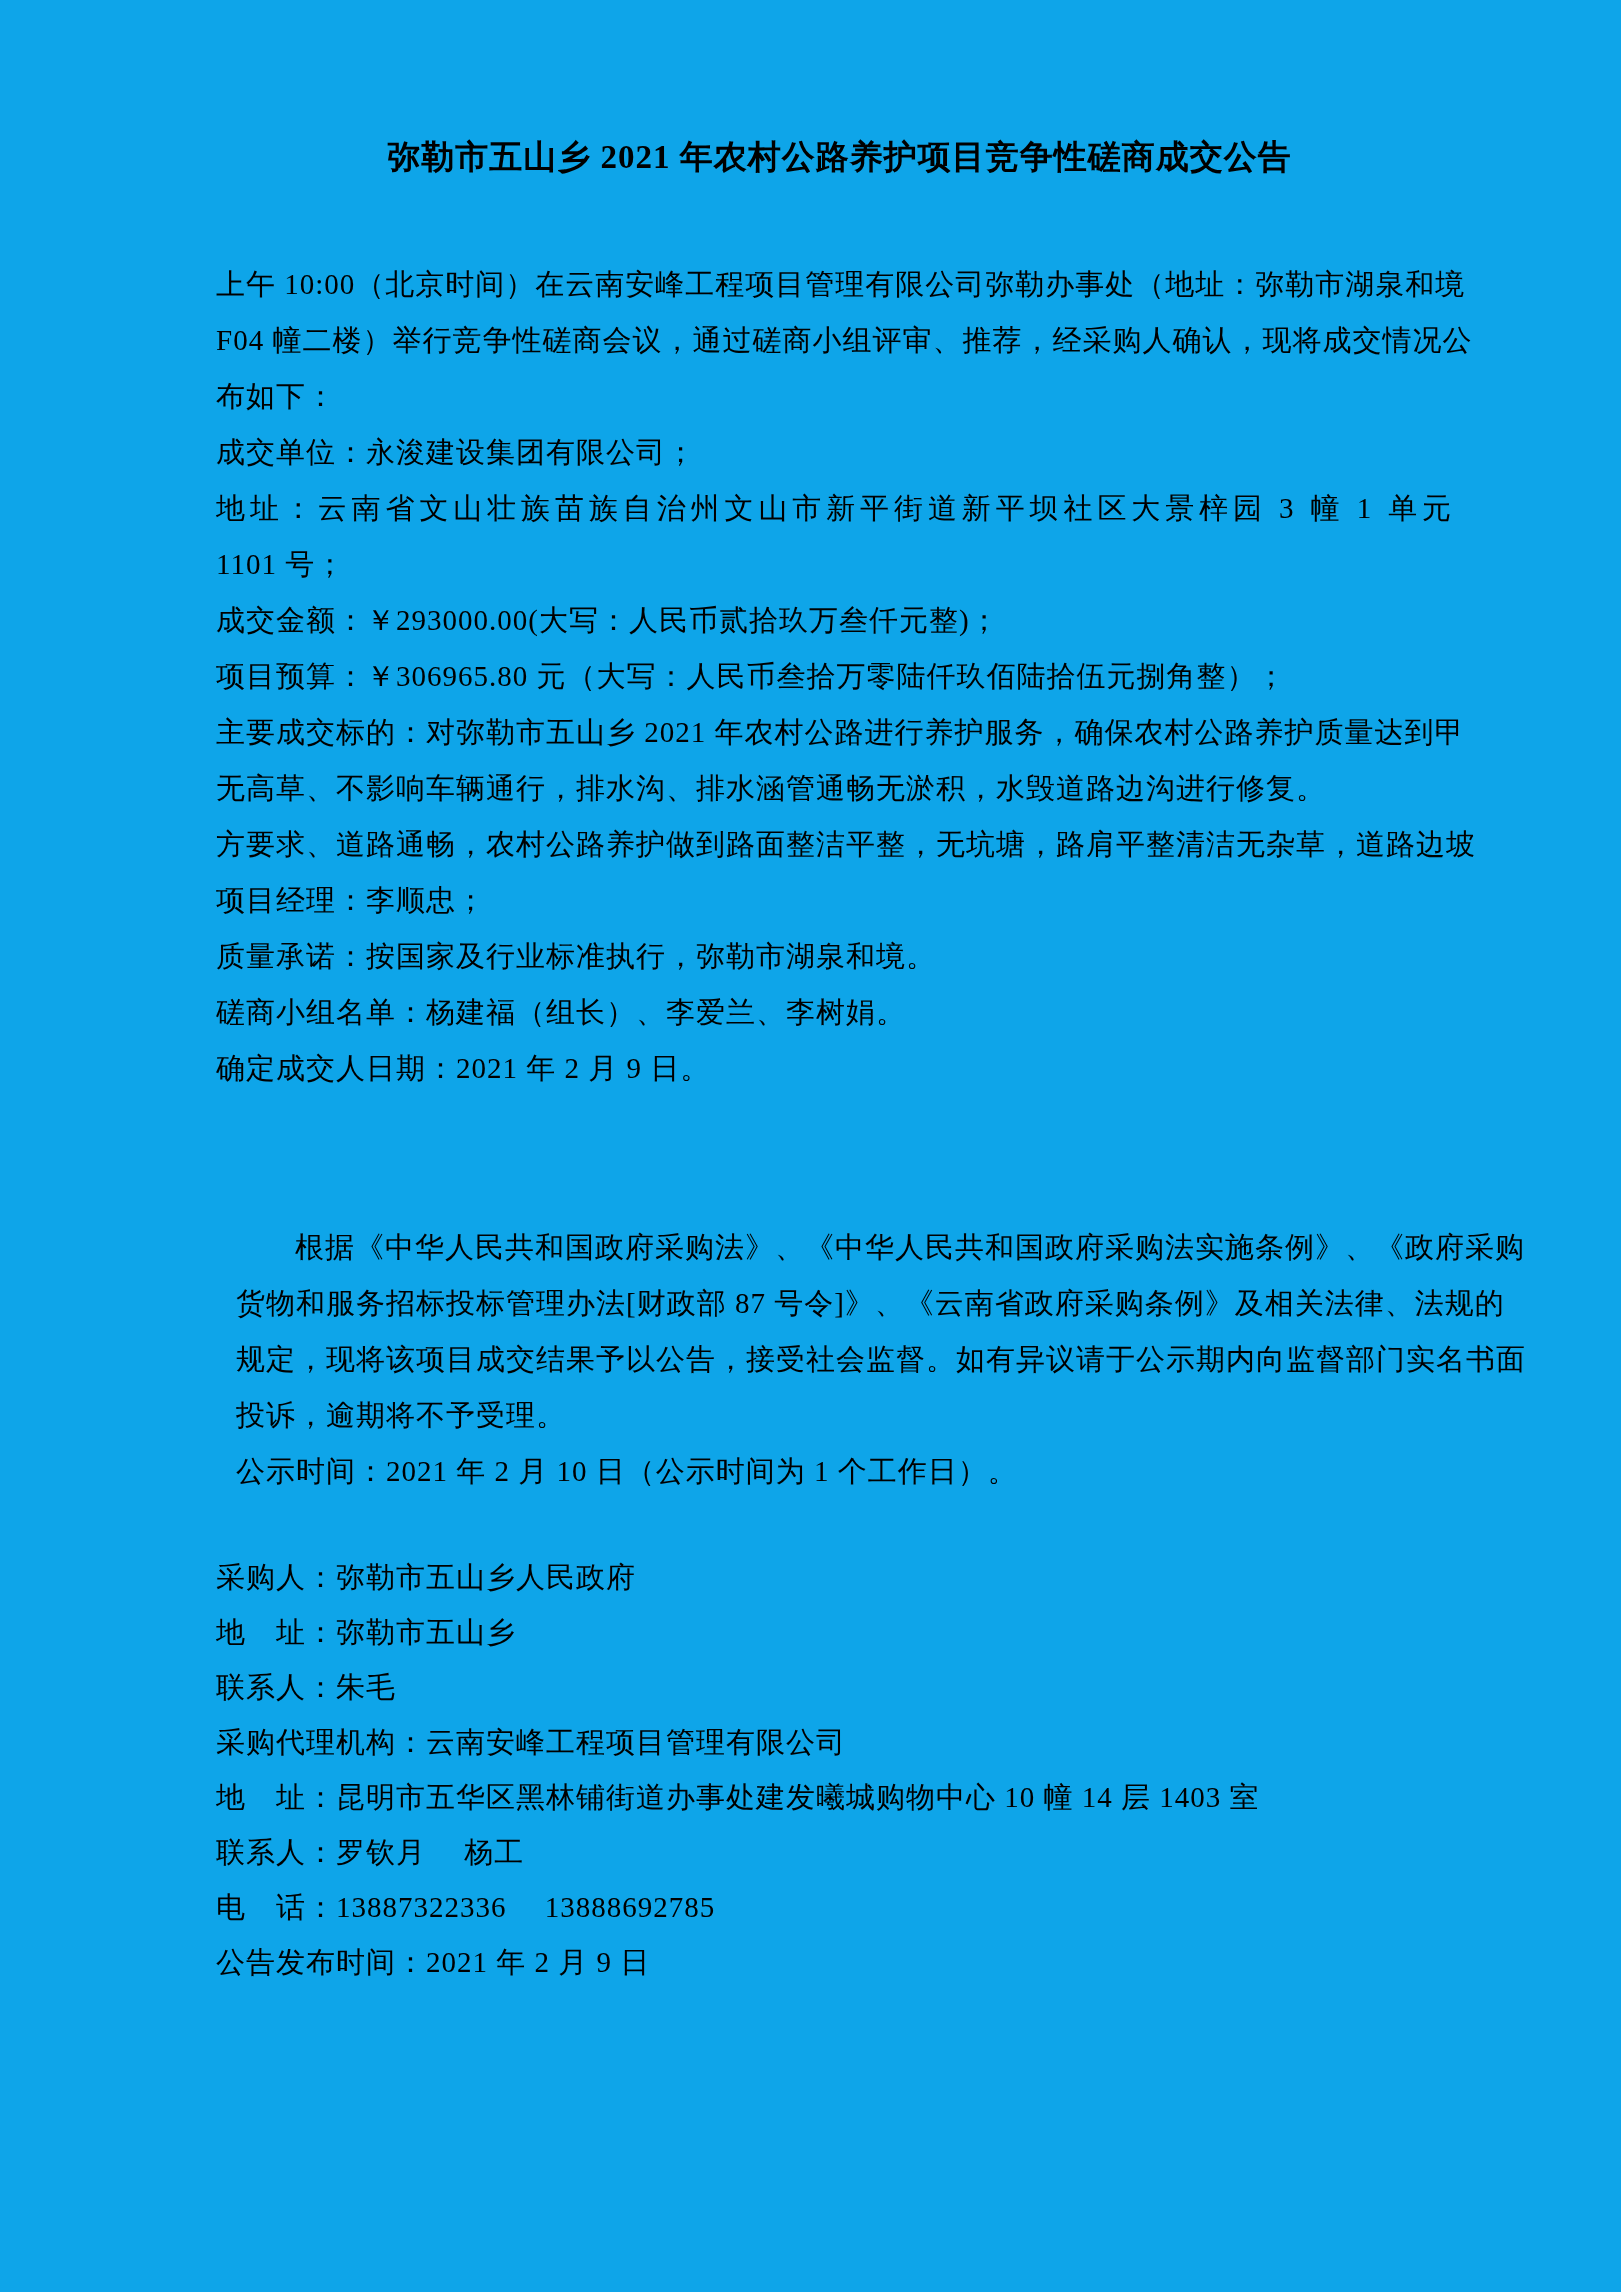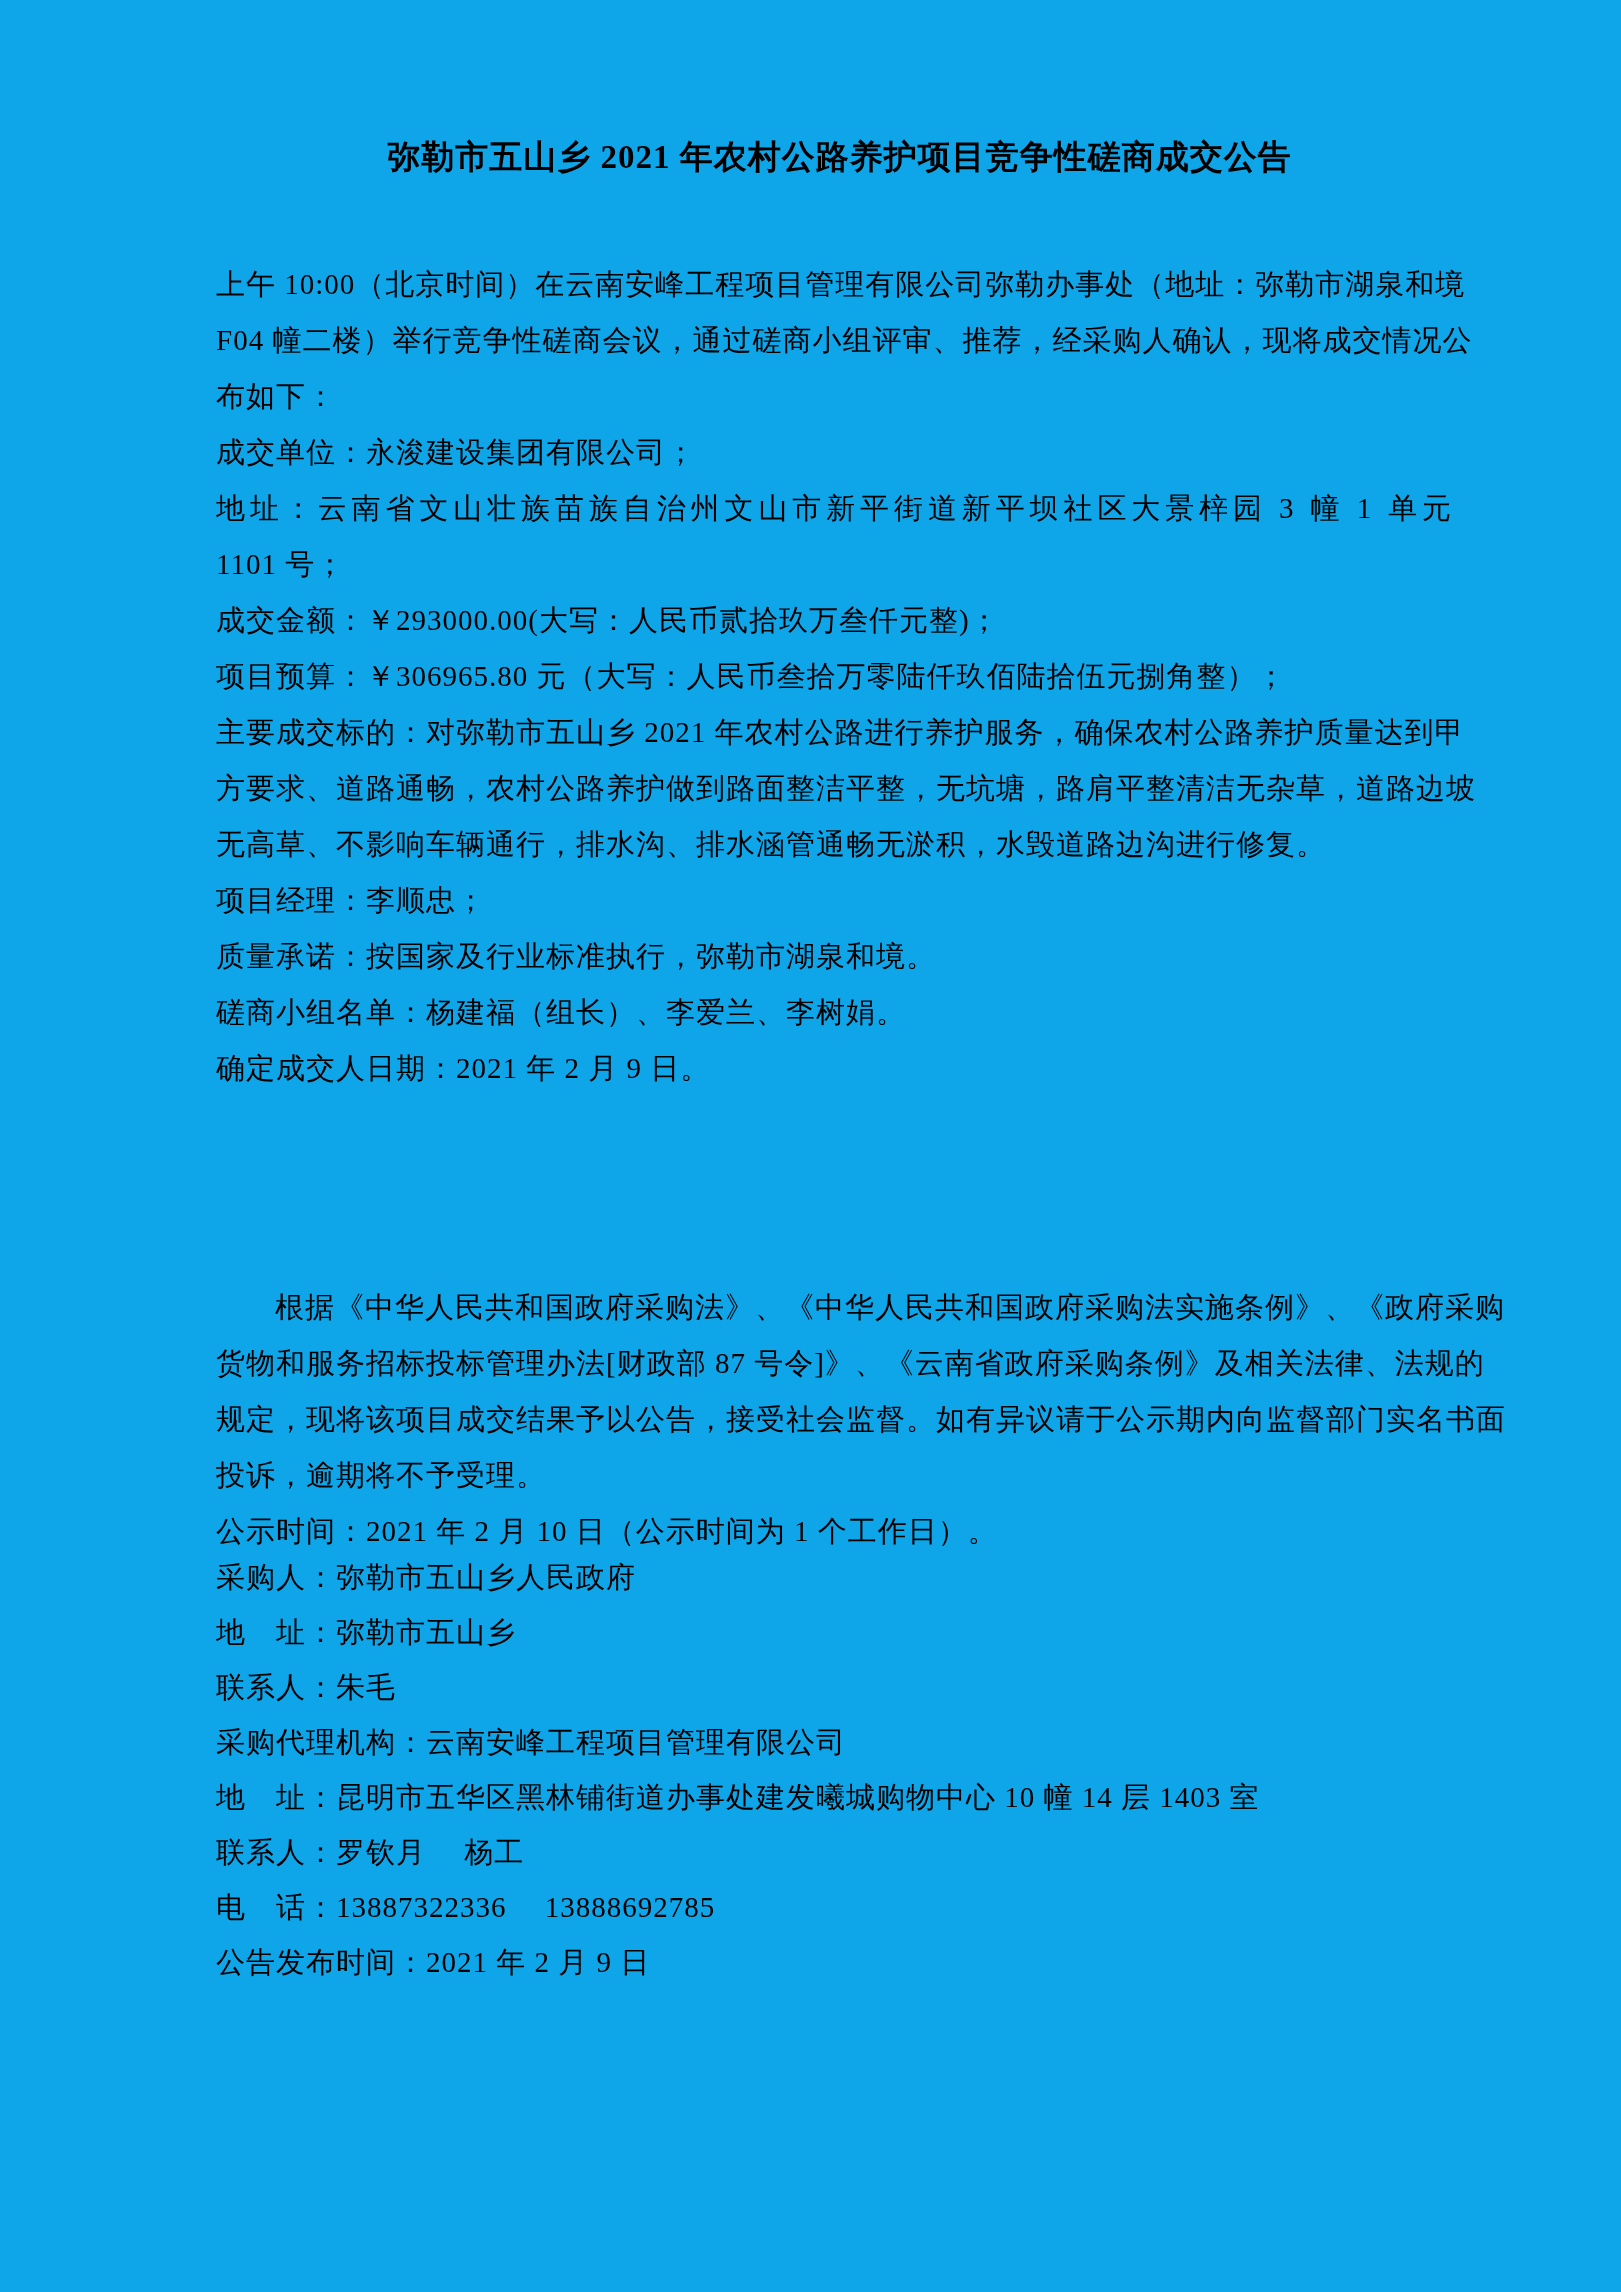--- a/index.html
+++ b/index.html
@@ -29,21 +29,21 @@
     width: 1247px;
     font-size: 29px;
     letter-spacing: 1px;
   }
   .block .line {
     height: 56px;
     line-height: 56px;
     white-space: nowrap;
   }
   #block-main    { top: 256px; }
-  #block-legal   { top: 1279px; }
+  #block-legal   { top: 1219px; margin-left: 20px; }
   #block-contact { top: 1550px; }
   #block-contact .line { height: 55px; line-height: 55px; }
   .indent  { padding-left: 59px; }
   .stretch { letter-spacing: 4.9px; }
 </style>
 </head>
 <body>
 
 <div class="page">
 
@@ -52,22 +52,22 @@
   <div class="block" id="block-main">
     <div class="line">上午 10:00（北京时间）在云南安峰工程项目管理有限公司弥勒办事处（地址：弥勒市湖泉和境</div>
     <div class="line">F04 幢二楼）举行竞争性磋商会议，通过磋商小组评审、推荐，经采购人确认，现将成交情况公</div>
     <div class="line">布如下：</div>
     <div class="line">成交单位：永浚建设集团有限公司；</div>
     <div class="line stretch">地址：云南省文山壮族苗族自治州文山市新平街道新平坝社区大景梓园 3 幢 1 单元</div>
     <div class="line">1101 号；</div>
     <div class="line">成交金额：￥293000.00(大写：人民币贰拾玖万叁仟元整)；</div>
     <div class="line">项目预算：￥306965.80 元（大写：人民币叁拾万零陆仟玖佰陆拾伍元捌角整）；</div>
     <div class="line">主要成交标的：对弥勒市五山乡 2021 年农村公路进行养护服务，确保农村公路养护质量达到甲</div>
+    <div class="line">无高草、不影响车辆通行，排水沟、排水涵管通畅无淤积，水毁道路边沟进行修复。</div>
     <div class="line">方要求、道路通畅，农村公路养护做到路面整洁平整，无坑塘，路肩平整清洁无杂草，道路边坡</div>
-    <div class="line">无高草、不影响车辆通行，排水沟、排水涵管通畅无淤积，水毁道路边沟进行修复。</div>
     <div class="line">项目经理：李顺忠；</div>
     <div class="line">质量承诺：按国家及行业标准执行，弥勒市湖泉和境。</div>
     <div class="line">磋商小组名单：杨建福（组长）、李爱兰、李树娟。</div>
     <div class="line">确定成交人日期：2021 年 2 月 9 日。</div>
   </div>
 
   <div class="block" id="block-legal">
     <div class="line indent">根据《中华人民共和国政府采购法》、《中华人民共和国政府采购法实施条例》、《政府采购</div>
     <div class="line">货物和服务招标投标管理办法[财政部 87 号令]》、《云南省政府采购条例》及相关法律、法规的</div>
     <div class="line">规定，现将该项目成交结果予以公告，接受社会监督。如有异议请于公示期内向监督部门实名书面</div>

